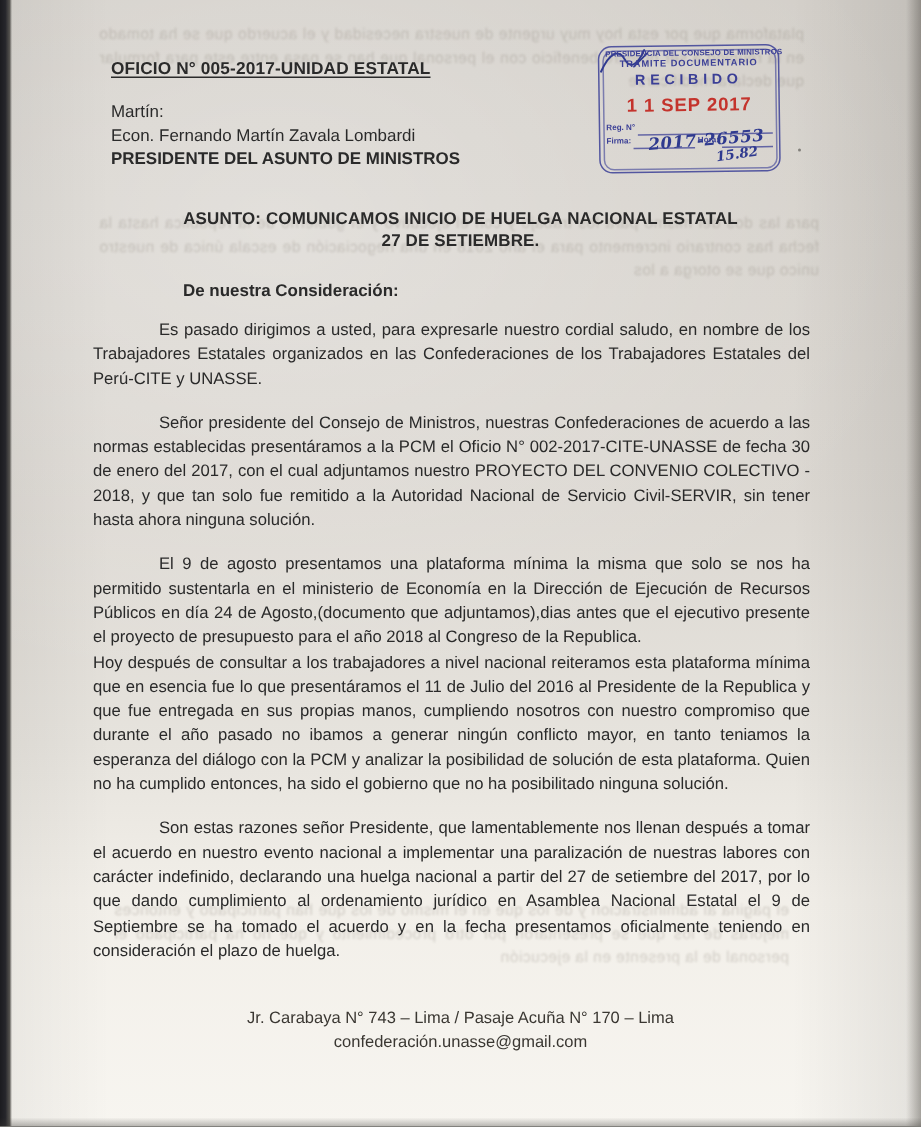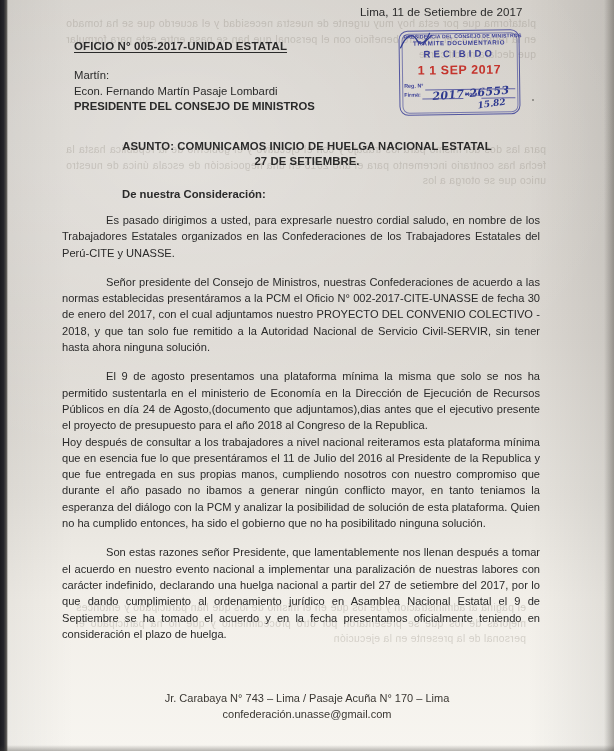--- a/index.html
+++ b/index.html
@@ -126,21 +126,21 @@
     margin: 0 0 13px 0;
     text-indent: 44px;
   }
   .body p.no-indent { text-indent: 0; }
   .body p.tight { margin-bottom: 0; }
 
   .footer {
     position: absolute;
     left: 0;
     right: 0;
-    top: 691px;
+    top: 672px;
     text-align: center;
     font-size: 11px;
     line-height: 15.5px;
     color: #3a3732;
   }
 
   
   .ghost {
     position: absolute;
     color: rgba(120,112,100,0.26);
@@ -285,28 +285,27 @@
 <div id="page">
   <div id="paper-gradient"></div>
   <div id="paper-shading"></div>
 
   <div class="content">
 
     <div class="ghost" id="ghost-top">plataforma que por esta hoy muy urgente de nuestra necesidad y el acuerdo que se ha tomado en la reunión a ser nuestro beneficio con el personal que han se pasa entre este para formular que declara modificarse</div>
     <div class="ghost" id="ghost-mid">para las dos del mismo para los trabajo y con el ejecutivo y el gobierno de la republica hasta la fecha has contrario incremento para el año 2018 en una negociación de escala única de nuestro unico que se otorga a los</div>
     <div class="ghost" id="ghost-bottom">el pagina al administracion y de los que en el mismo de los que han participado y entonces mejoras de los que se presentaron por otro procedimiento y que no ha participado el personal de la presente en la ejecución</div>
 
-    <div class="date-line">Lima, 11 de Setiembre de 2017</div>
 
     <div class="oficio">OFICIO N° 005-2017-UNIDAD ESTATAL</div>
 
     <div class="recipient">
       <div class="r-line">Martín:</div>
-      <div class="r-line">Econ.  Fernando Martín Pasaje Lombardi</div>
-      <div class="r-line bold">PRESIDENTE DEL CONSEJO DE MINISTROS</div>
+      <div class="r-line">Econ.  Fernando Martín Zavala Lombardi</div>
+      <div class="r-line bold">PRESIDENTE DEL ASUNTO DE MINISTROS</div>
     </div>
 
     <div class="asunto">
       <div>ASUNTO: COMUNICAMOS INICIO DE HUELGA NACIONAL ESTATAL</div>
       <div>27 DE SETIEMBRE.</div>
     </div>
 
     <div class="salutation">De nuestra Consideración:</div>
 
     <div class="body">

